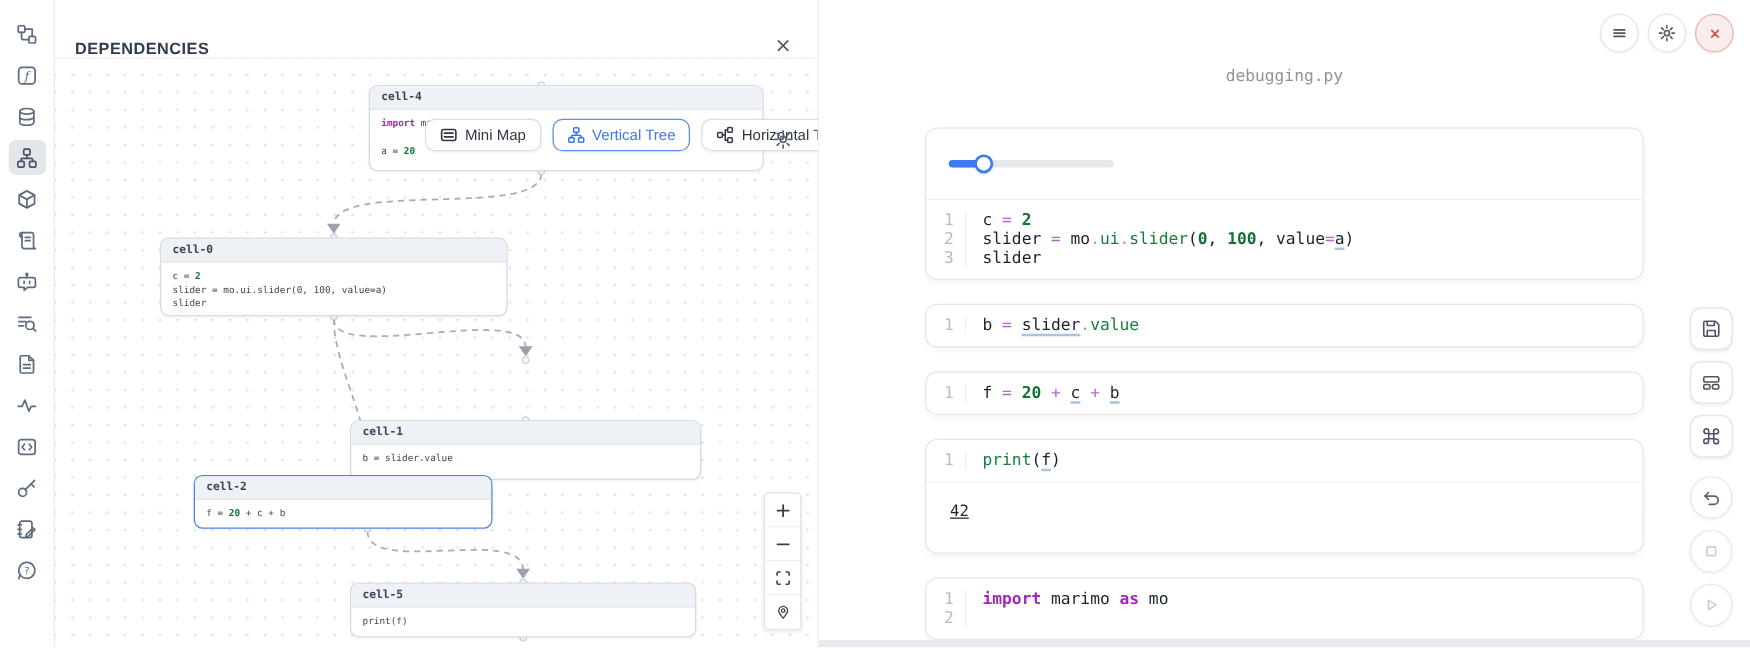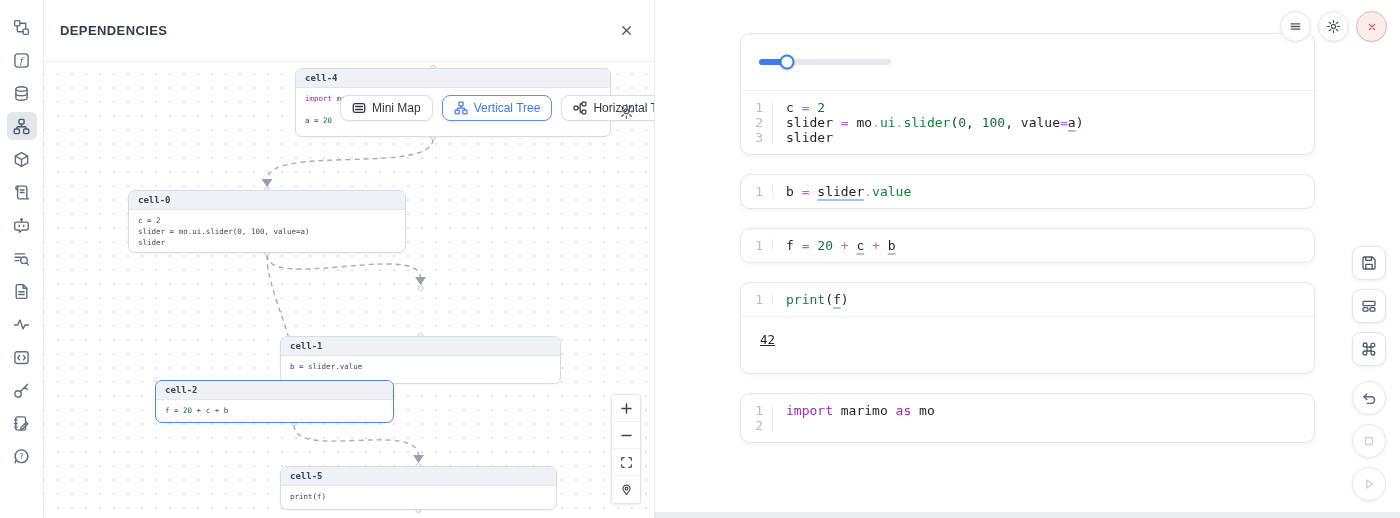--- a/index.html
+++ b/index.html
@@ -25,22 +25,22 @@
   .sb-btn svg { display:block; }
 
   
   .dep-panel {
     position:relative; width:611px; flex-shrink:0; border-right:1px solid #e7e9ed;
     background-color:#fff; overflow:hidden;
     background-image:radial-gradient(circle, #dfe3e9 1px, transparent 1.3px);
     background-size:14px 14px; background-position:7px 11px;
   }
   .dep-header {
-    position:absolute; top:0; left:0; right:0; height:62px; background:#fff;
-    border-bottom:1px solid #eceef1; display:flex; align-items:center;
+    position:absolute; top:0; left:0; right:0; height:47px; background:#fff;
+    border-bottom:1px solid #eceef1; display:flex; align-items:flex-end;
     justify-content:space-between; padding:0 18px 0 16px; z-index:30;
   }
   .dep-title { font-size:13px; font-weight:bold; letter-spacing:.4px; color:#333c4c; }
   .icon-btn { background:none; border:none; padding:2px; color:#4b5563; cursor:pointer; display:flex; }
 
   .edges { position:absolute; left:0; top:0; z-index:1; }
   .edge { fill:none; stroke:#a6abb6; stroke-width:1.4; stroke-dasharray:5 4; }
   .arrow { fill:#9ba1ac; }
   .hdl { fill:#f4f6f8; stroke:#ccd2da; stroke-width:1; }
 
@@ -101,23 +101,23 @@
   .thumb {
     position:absolute; top:50%; transform:translate(-50%,-50%); width:15px; height:15px;
     border-radius:50%; background:#fff; border:2px solid #3b7af0; box-shadow:0 1px 2px rgba(40,50,70,.2);
   }
   .code { padding:9px 0; }
   .row { display:flex; line-height:18px; font:13px "DejaVu Sans Mono", monospace; }
   .ln { width:32px; flex-shrink:0; text-align:right; color:#b6bac3; padding-right:9px; border-right:1px solid #eef0f3; }
   .cl { padding-left:13px; white-space:pre; color:#1c212b; }
   .txt-out { border-top:1px solid #eef0f3; padding:15px 19px 26px; font:12.5px "DejaVu Sans Mono", monospace; color:#20252e;text-decoration:underline; }
 
-  .tk.kw  { color:#a128b8; font-weight:normal; }
+  .tk.kw  { color:#a128b8; font-weight:bold; }
   .tk.op  { color:#b566cf; }
-  .tk.num { color:#0f7038; }
+  .tk.num { color:#0f7038;font-weight:bold; }
   .tk.fn  { color:#15803d; }
   .tk.dot { color:#98a0ab; }
   .tk.u   { text-decoration:underline; text-decoration-color:#a9c3e0; text-underline-offset:3px; text-decoration-thickness:1.5px; }
 
   .side-actions {
     position:absolute; right:14px; top:246px; z-index:10;
     display:flex; flex-direction:column; align-items:center; gap:9px;
   }
   .sq-btn {
     width:34px; height:34px; border-radius:9px; background:#fff; border:1px solid #e3e5ea;
@@ -378,20 +378,21 @@
             <path d="M8 1.6v2.1M8 12.3v2.1M1.6 8h2.1M12.3 8h2.1M3.5 3.5L5 5M11 11l1.5 1.5M12.5 3.5L11 5M5 11l-1.5 1.5"></path>
           </svg>
       </button>
       <button class="circ-btn danger">
         <svg width="14" height="14" viewBox="0 0 16 16" fill="none" stroke="currentColor" stroke-width="1.6" stroke-linecap="round">
             <path d="M5 5l6 6M11 5l-6 6"></path>
           </svg>
       </button>
     </div>
 
+    <div class="filename">debugging.py</div>
 
     <div class="cells" id="cells">
         <article class="cell">
           <div class="slider-out">
             <div class="track">
               <div class="fill" style="width:21%"></div>
               <div class="thumb" style="left:21%"></div>
             </div>
           </div>
           <div class="code">

